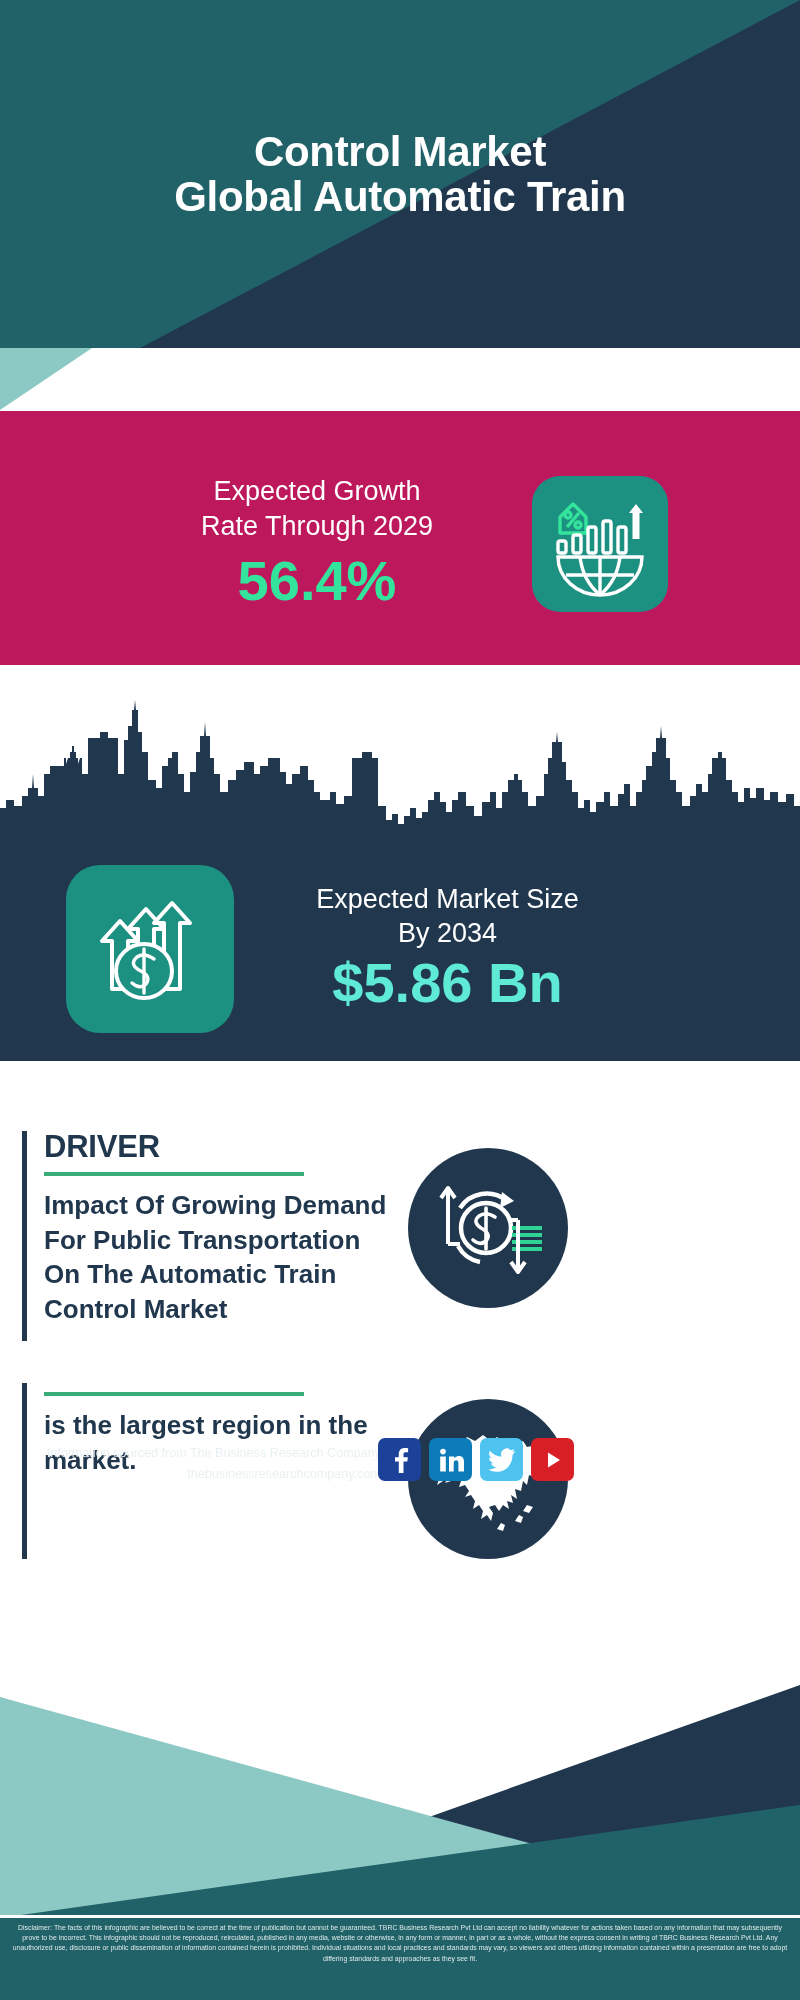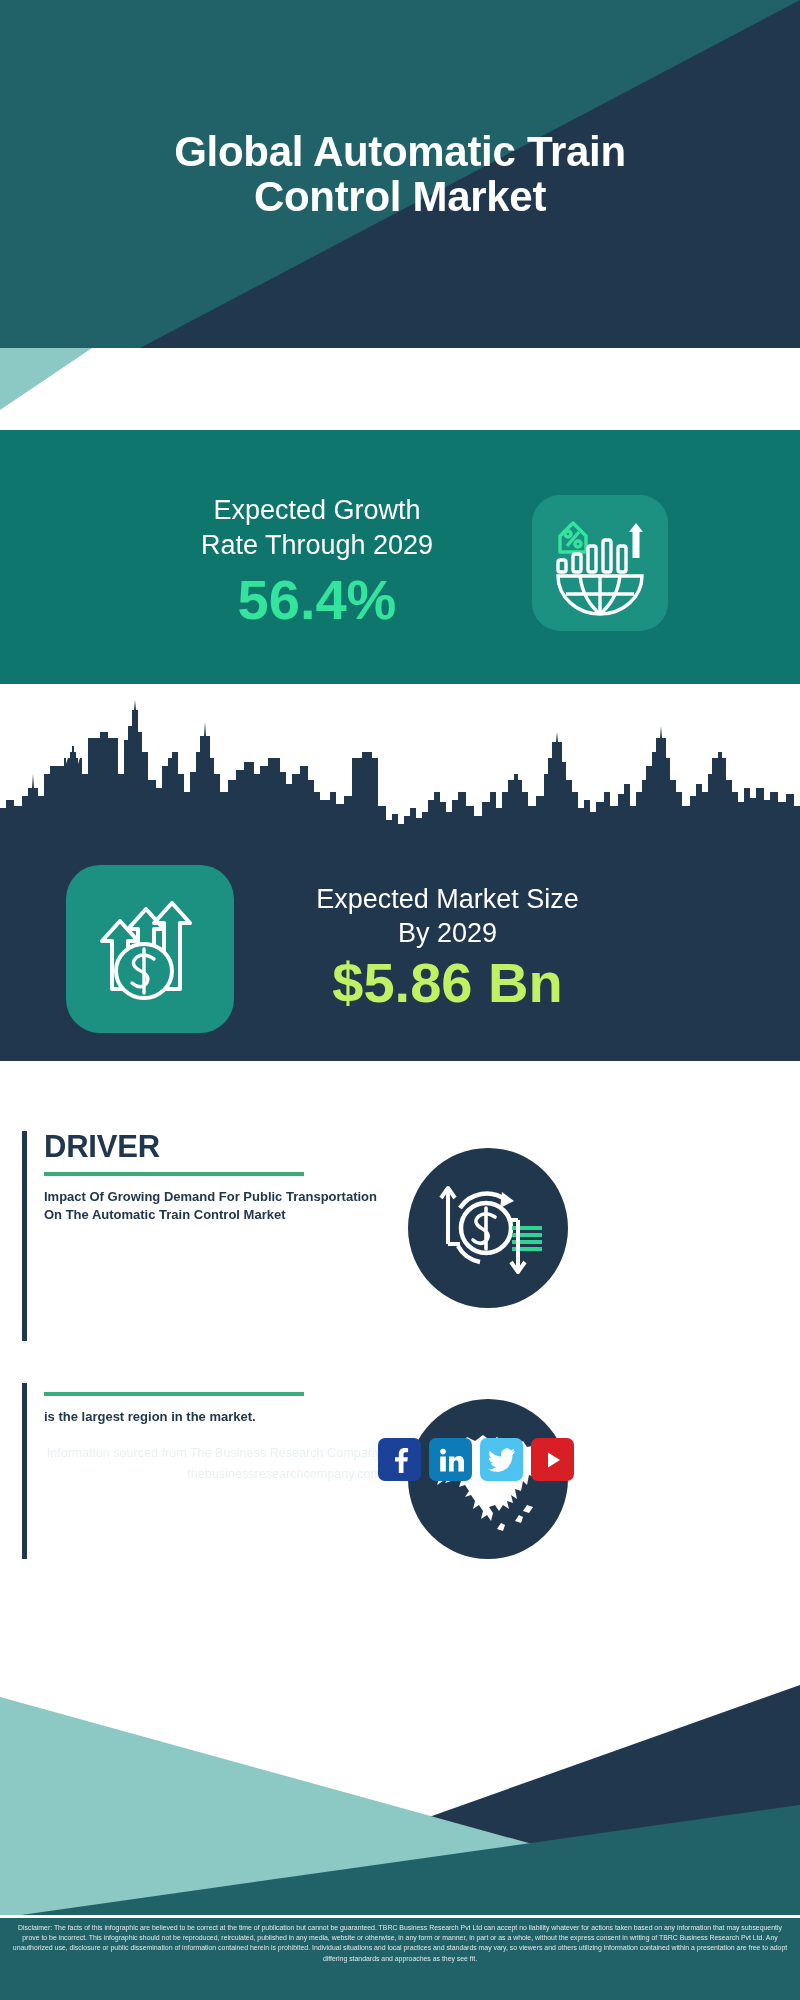--- a/index.html
+++ b/index.html
@@ -31,22 +31,22 @@
   }
 
   
   .whiteband {
     position:absolute; left:0; top:348px; width:800px; height:82px; background:#ffffff;
   }
   .whiteband svg { display:block; }
 
   
   .growth {
-    position:absolute; left:0; top:430px; width:800px; height:254px;
-    background:#0f766e;
+    position:absolute; left:0; top:411px; width:800px; height:254px;
+    background:#be185d;
   }
   .growth-inner {
     position:absolute; left:0; top:0; width:800px; height:266px;
     display:flex; align-items:center; justify-content:center; gap:30px;
   }
   .growth-text { text-align:center; width:370px; }
   .growth-label {
     color:#ffffff; font-size:27px; line-height:1.28; font-weight:normal;
   }
   .growth-value {
@@ -73,21 +73,21 @@
     position:absolute; left:0; top:0; width:693px; height:225px;
     display:flex; align-items:center; justify-content:center; gap:34px;
   }
   .market-tile {
     width:168px; height:168px; border-radius:34px; background:#1d9181;
     display:flex; align-items:center; justify-content:center; flex:none;
   }
   .market-text { text-align:center; width:360px; }
   .market-label { color:#ffffff; font-size:27px; line-height:1.26; }
   .market-value {
-    color:#bef264; font-size:56px; font-weight:bold; line-height:1.12; margin-top:2px;
+    color:#5eead4; font-size:56px; font-weight:bold; line-height:1.12; margin-top:2px;
   }
 
   
   .content {
     position:absolute; left:0; top:1061px; width:800px; height:600px; background:#ffffff;
   }
 
   .fact {
     position:absolute; display:flex; align-items:flex-start;
   }
@@ -96,21 +96,21 @@
   }
   .fact-body { width:345px; }
   .fact-heading {
     color:#21374e; font-weight:bold; font-size:31px; line-height:1.04;
     letter-spacing:-0.2px;
   }
   .fact-rule {
     height:4px; background:#3aac7a; width:260px; margin:9px 0 12px 0;
   }
   .fact-desc {
-    color:#21374e; font-weight:bold; font-size:13px; line-height:1.33;
+    color:#21374e; font-weight:bold; font-size:26px; line-height:1.33;
   }
 
   .fact-driver { left:22px; top:1131px; }
   .fact-driver .fact-bar { height:210px; }
   .fact-region { left:22px; top:1383px; }
   .fact-region .fact-bar { height:176px; }
 
   .circle-icon {
     position:absolute; width:160px; height:160px; border-radius:50%;
     background:#21374e; display:flex; align-items:center; justify-content:center;
@@ -158,22 +158,22 @@
 </head>
 <body>
 
 <div class="page">
 
   <div class="header">
     <svg class="diag" viewBox="0 0 800 348" preserveAspectRatio="none">
       <polygon points="800,0 800,348 140,348" fill="#21374e"></polygon>
     </svg>
     <div class="title-wrap">
+      <div class="title">Control Market</div>
       <div class="title">Global Automatic Train</div>
-      <div class="title">Control Market</div>
     </div>
   </div>
 
   <div class="whiteband">
     <svg width="800" height="82" viewBox="0 0 800 82" preserveAspectRatio="none">
       <polygon points="0,0 0,62 92,0" fill="#8cc8c4"></polygon>
     </svg>
   </div>
 
   <div class="growth">
@@ -228,21 +228,21 @@
 
           <ellipse cx="50" cy="78" rx="28" ry="27" fill="#1d9181"></ellipse>
           <g stroke="#ffffff" stroke-width="3.4" stroke-linecap="round">
             <line x1="50" y1="56" x2="50" y2="100"></line>
             <path d="M60 66 Q50 59 43 64 Q35 71 45 77 Q58 83 52 91 Q46 97 38 90"></path>
           </g>
         </svg>
       </div>
       <div class="market-text">
         <div class="market-label">Expected Market Size</div>
-        <div class="market-label">By 2029</div>
+        <div class="market-label">By 2034</div>
         <div class="market-value">$5.86 Bn</div>
       </div>
     </div>
   </div>
 
   <div class="content"></div>
 
   <div class="fact fact-driver">
     <div class="fact-bar"></div>
     <div class="fact-body">

